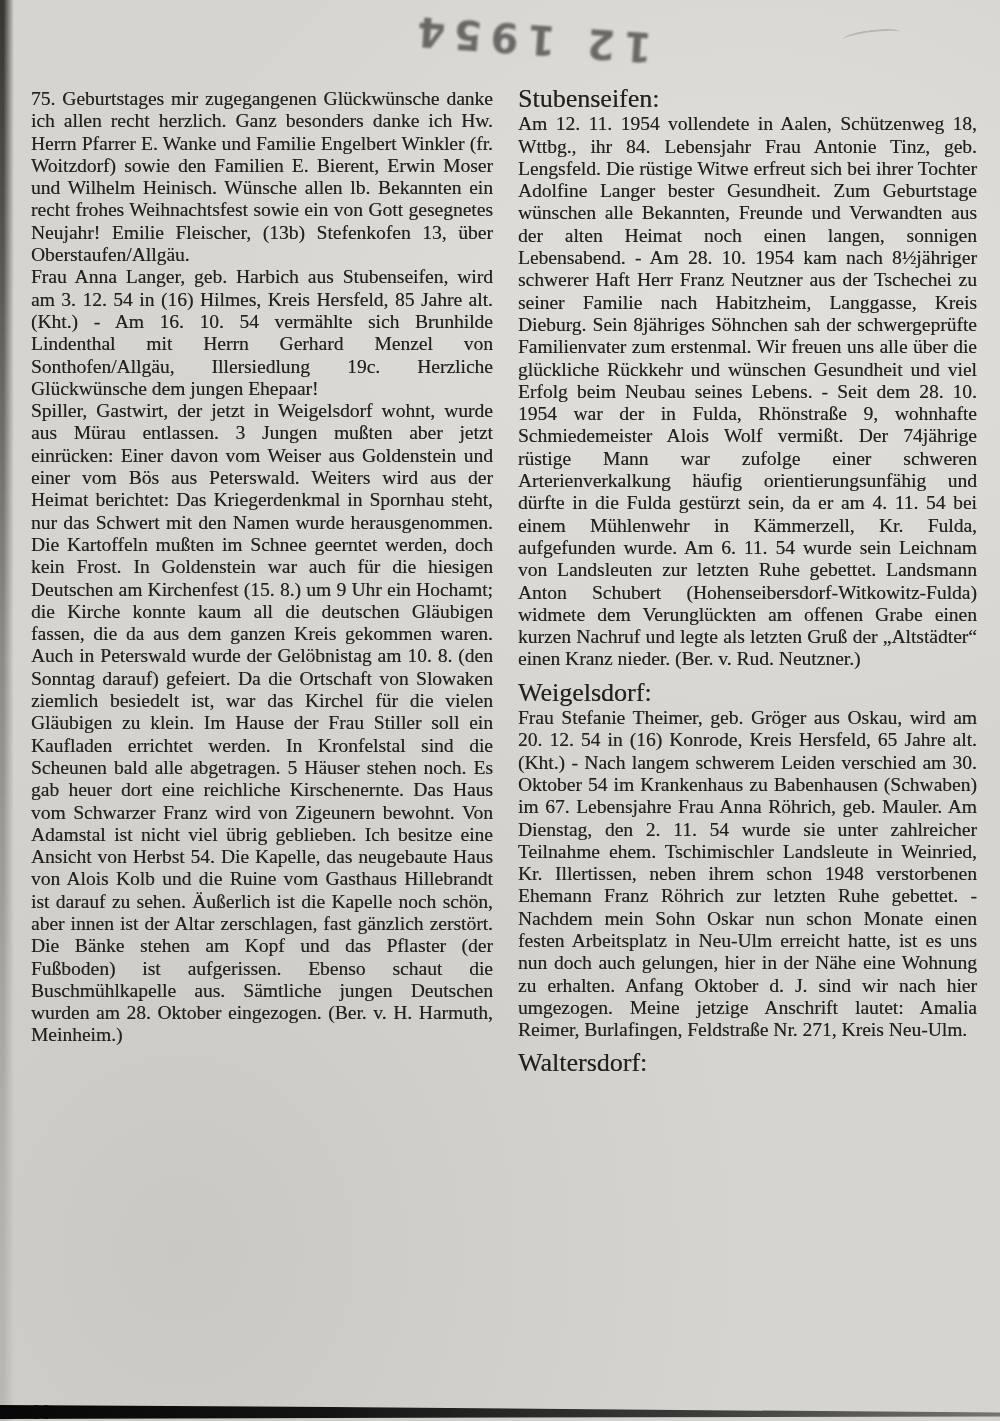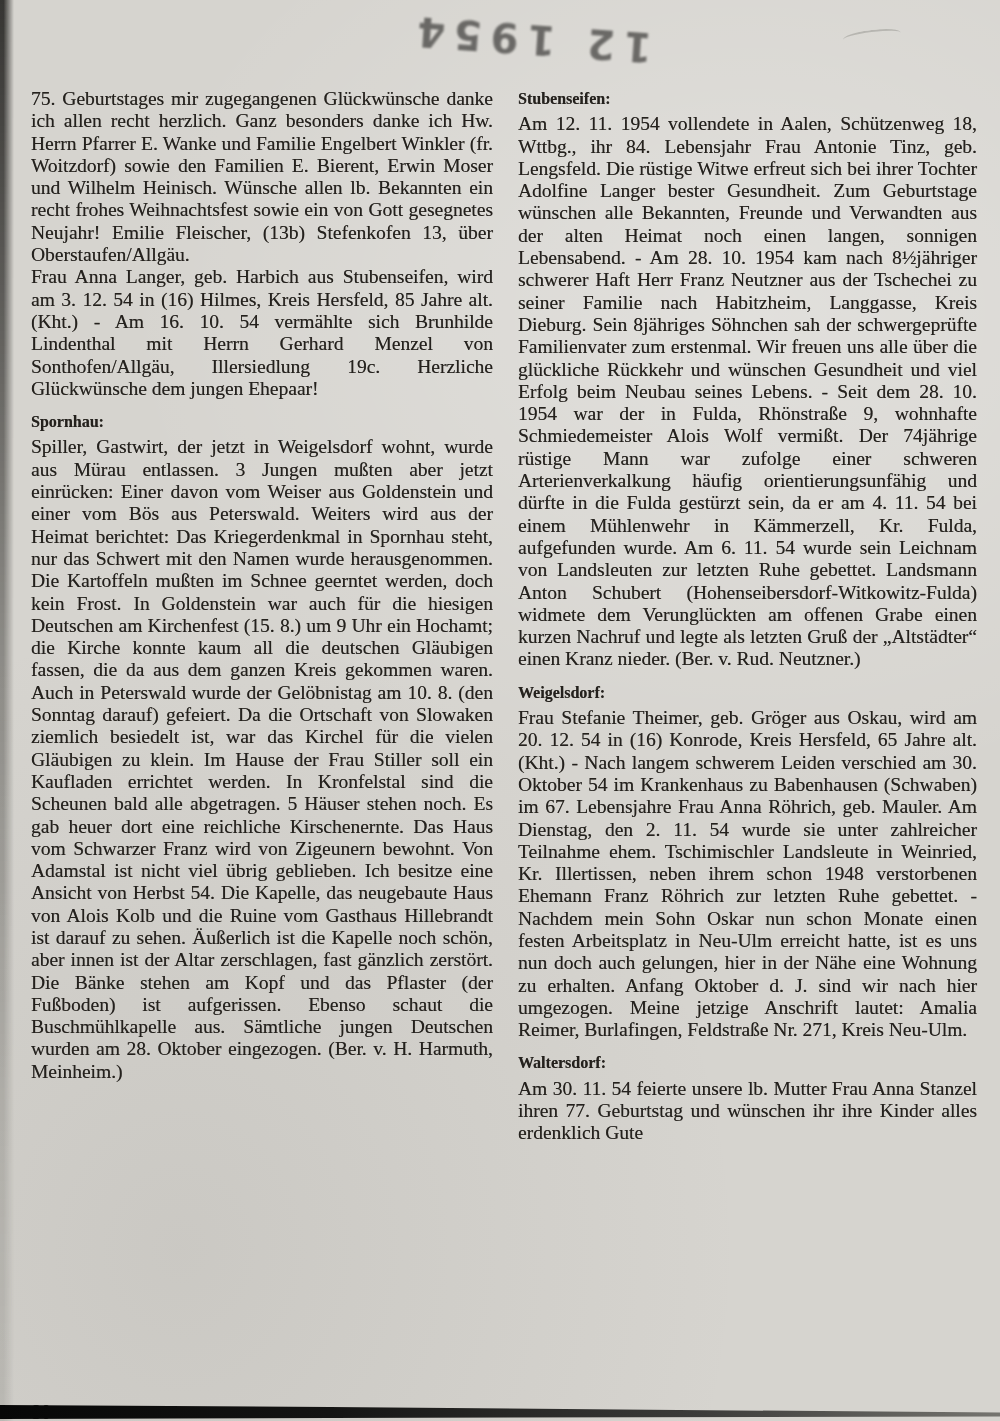--- a/index.html
+++ b/index.html
@@ -44,21 +44,21 @@
   
   .col {
     position:absolute; top:88px;
     font-size:19.5px; line-height:22.3px;
     text-align:justify;
     hyphens:auto; -webkit-hyphens:auto;
     text-shadow:0.2px 0.2px 0.3px rgba(32,29,25,0.55);
   }
   .col-left  { left:31px;  width:462px; }
   .col-right { left:518px; width:459px; }
-  .heading { font-size:16px; font-weight:bold; margin:11px 0 3px 0; }
+  .heading { font-size:26px; font-weight:normal; margin:11px 0 3px 0; }
   .section:first-child .heading { margin-top:0; }
   .body { margin:0; }
 
   .page-number {
     position:absolute; left:31px; top:1401px;
     font-weight:bold; font-size:20px;
     text-shadow:0.2px 0.2px 0.3px rgba(32,29,25,0.55);
   }
 </style>
 </head>
@@ -70,37 +70,35 @@
   <div class="pen-mark"></div>
 
   <div class="col col-left">
     <div class="section">
       <p class="body">75. Geburtstages mir zugegangenen Glückwünsche danke ich allen recht herzlich. Ganz besonders danke ich Hw. Herrn Pfarrer E. Wanke und Familie Engelbert Winkler (fr. Woitzdorf) sowie den Familien E. Bierent, Erwin Moser und Wilhelm Heinisch. Wünsche allen lb. Bekannten ein recht frohes Weihnachtsfest sowie ein von Gott gesegnetes Neujahr! Emilie Fleischer, (13b) Stefenkofen 13, über Oberstaufen/Allgäu.</p>
     </div>
     <div class="section">
       <p class="body">Frau Anna Langer, geb. Harbich aus Stubenseifen, wird am 3. 12. 54 in (16) Hilmes, Kreis Hersfeld, 85 Jahre alt. (Kht.) - Am 16. 10. 54 vermählte sich Brunhilde Lindenthal mit Herrn Gerhard Menzel von Sonthofen/Allgäu, Illersiedlung 19c. Herzliche Glückwünsche dem jungen Ehepaar!</p>
     </div>
     <div class="section">
-      <h2 class="heading">Spornhau:</h2>
       <p class="body">Spiller, Gastwirt, der jetzt in Weigelsdorf wohnt, wurde aus Mürau entlassen. 3 Jungen mußten aber jetzt einrücken: Einer davon vom Weiser aus Goldenstein und einer vom Bös aus Peterswald. Weiters wird aus der Heimat berichtet: Das Kriegerdenkmal in Spornhau steht, nur das Schwert mit den Namen wurde herausgenommen. Die Kartoffeln mußten im Schnee geerntet werden, doch kein Frost. In Goldenstein war auch für die hiesigen Deutschen am Kirchenfest (15. 8.) um 9 Uhr ein Hochamt; die Kirche konnte kaum all die deutschen Gläubigen fassen, die da aus dem ganzen Kreis gekommen waren. Auch in Peterswald wurde der Gelöbnistag am 10. 8. (den Sonntag darauf) gefeiert. Da die Ortschaft von Slowaken ziemlich besiedelt ist, war das Kirchel für die vielen Gläubigen zu klein. Im Hause der Frau Stiller soll ein Kaufladen errichtet werden. In Kronfelstal sind die Scheunen bald alle abgetragen. 5 Häuser stehen noch. Es gab heuer dort eine reichliche Kirschenernte. Das Haus vom Schwarzer Franz wird von Zigeunern bewohnt. Von Adamstal ist nicht viel übrig geblieben. Ich besitze eine Ansicht von Herbst 54. Die Kapelle, das neugebaute Haus von Alois Kolb und die Ruine vom Gasthaus Hillebrandt ist darauf zu sehen. Äußerlich ist die Kapelle noch schön, aber innen ist der Altar zerschlagen, fast gänzlich zerstört. Die Bänke stehen am Kopf und das Pflaster (der Fußboden) ist aufgerissen. Ebenso schaut die Buschmühlkapelle aus. Sämtliche jungen Deutschen wurden am 28. Oktober eingezogen. (Ber. v. H. Harmuth, Meinheim.)</p>
     </div>
   </div>
 
   <div class="col col-right">
     <div class="section">
       <h2 class="heading">Stubenseifen:</h2>
       <p class="body">Am 12. 11. 1954 vollendete in Aalen, Schützenweg 18, Wttbg., ihr 84. Lebensjahr Frau Antonie Tinz, geb. Lengsfeld. Die rüstige Witwe erfreut sich bei ihrer Tochter Adolfine Langer bester Gesundheit. Zum Geburtstage wünschen alle Bekannten, Freunde und Verwandten aus der alten Heimat noch einen langen, sonnigen Lebensabend. - Am 28. 10. 1954 kam nach 8½jähriger schwerer Haft Herr Franz Neutzner aus der Tschechei zu seiner Familie nach Habitzheim, Langgasse, Kreis Dieburg. Sein 8jähriges Söhnchen sah der schwergeprüfte Familienvater zum erstenmal. Wir freuen uns alle über die glückliche Rückkehr und wünschen Gesundheit und viel Erfolg beim Neubau seines Lebens. - Seit dem 28. 10. 1954 war der in Fulda, Rhönstraße 9, wohnhafte Schmiedemeister Alois Wolf vermißt. Der 74jährige rüstige Mann war zufolge einer schweren Arterienverkalkung häufig orientierungsunfähig und dürfte in die Fulda gestürzt sein, da er am 4. 11. 54 bei einem Mühlenwehr in Kämmerzell, Kr. Fulda, aufgefunden wurde. Am 6. 11. 54 wurde sein Leichnam von Landsleuten zur letzten Ruhe gebettet. Landsmann Anton Schubert (Hohenseibersdorf-Witkowitz-Fulda) widmete dem Verunglückten am offenen Grabe einen kurzen Nachruf und legte als letzten Gruß der „Altstädter“ einen Kranz nieder. (Ber. v. Rud. Neutzner.)</p>
     </div>
     <div class="section">
       <h2 class="heading">Weigelsdorf:</h2>
       <p class="body">Frau Stefanie Theimer, geb. Gröger aus Oskau, wird am 20. 12. 54 in (16) Konrode, Kreis Hersfeld, 65 Jahre alt. (Kht.) - Nach langem schwerem Leiden verschied am 30. Oktober 54 im Krankenhaus zu Babenhausen (Schwaben) im 67. Lebensjahre Frau Anna Röhrich, geb. Mauler. Am Dienstag, den 2. 11. 54 wurde sie unter zahlreicher Teilnahme ehem. Tschimischler Landsleute in Weinried, Kr. Illertissen, neben ihrem schon 1948 verstorbenen Ehemann Franz Röhrich zur letzten Ruhe gebettet. - Nachdem mein Sohn Oskar nun schon Monate einen festen Arbeitsplatz in Neu-Ulm erreicht hatte, ist es uns nun doch auch gelungen, hier in der Nähe eine Wohnung zu erhalten. Anfang Oktober d. J. sind wir nach hier umgezogen. Meine jetzige Anschrift lautet: Amalia Reimer, Burlafingen, Feldstraße Nr. 271, Kreis Neu-Ulm.</p>
     </div>
     <div class="section">
       <h2 class="heading">Waltersdorf:</h2>
-      <p class="body">Am 30. 11. 54 feierte unsere lb. Mutter Frau Anna Stanzel ihren 77. Geburtstag und wünschen ihr ihre Kinder alles erdenklich Gute</p>
     </div>
   </div>
 
   <div class="page-number">80</div>
 
   <div class="edge-left"></div>
   <div class="edge-bottom"></div>
 
 </div>
 

